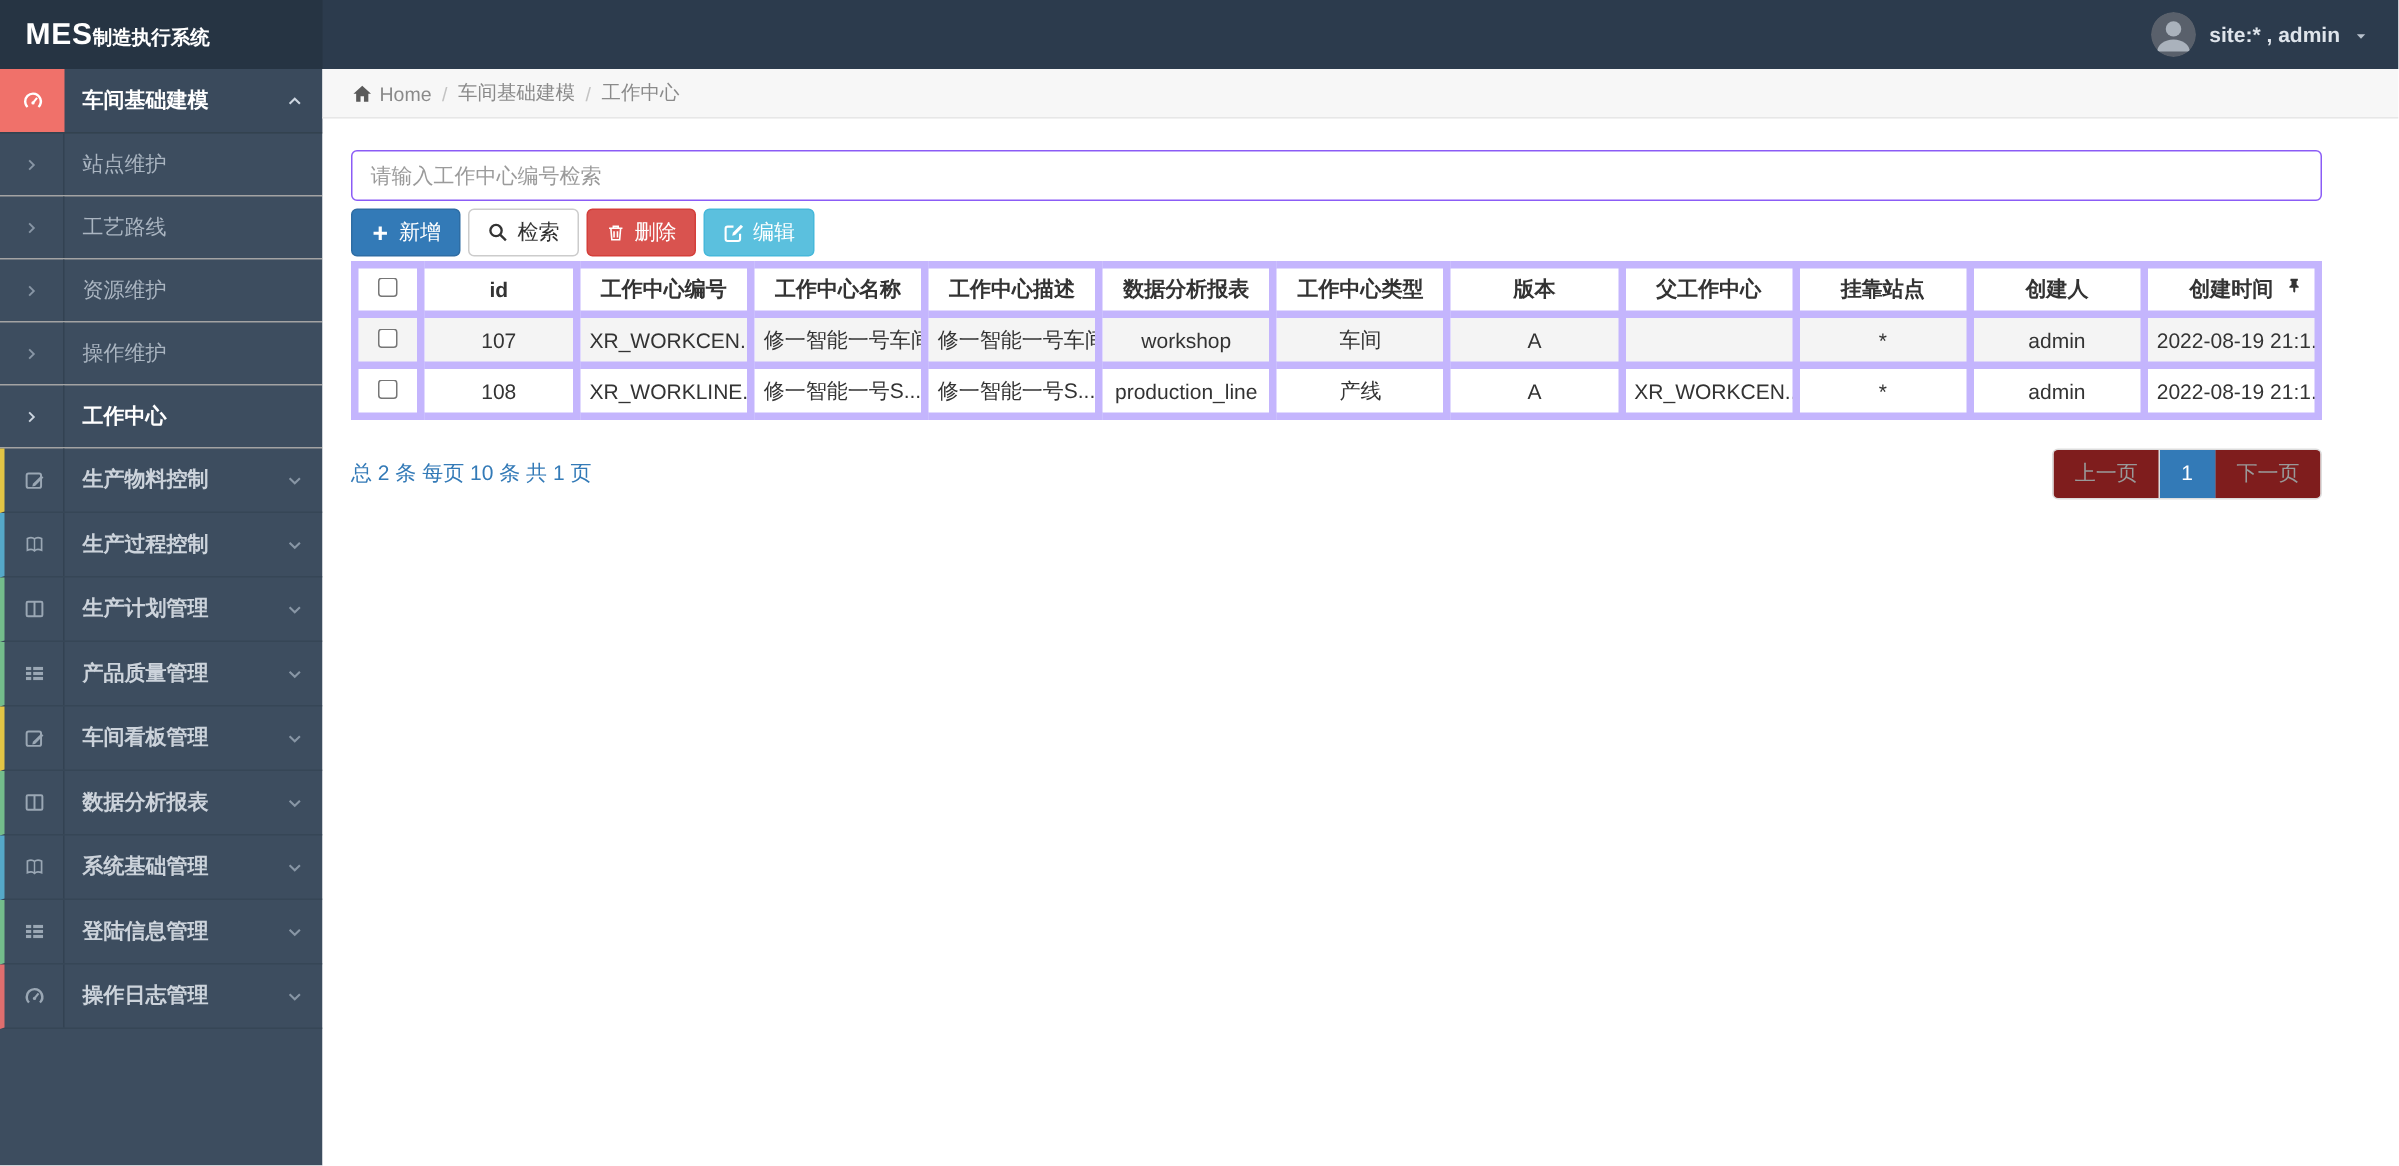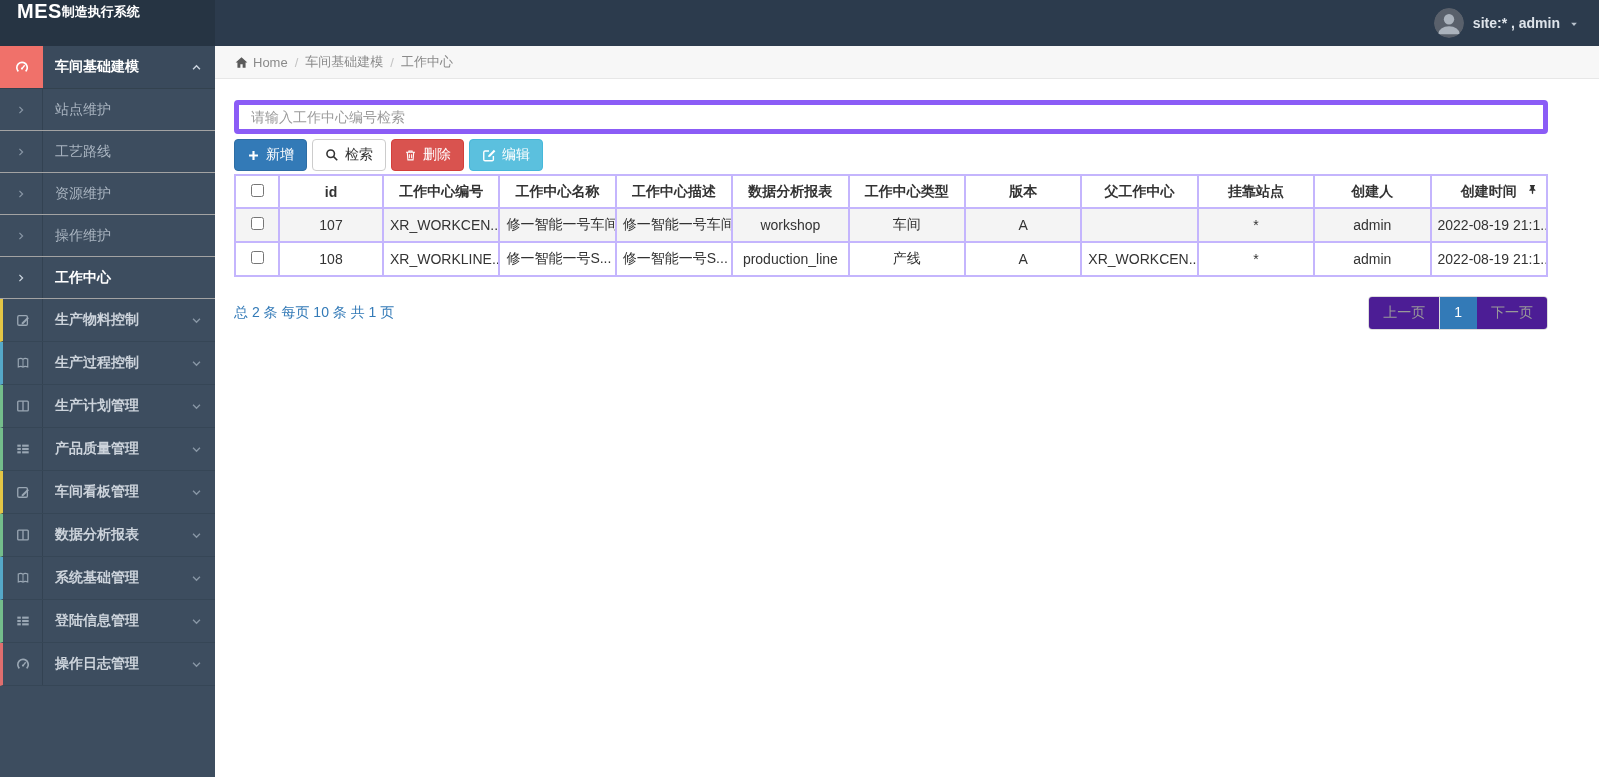--- a/index.html
+++ b/index.html
@@ -1,21 +1,21 @@
 <!DOCTYPE html>
 <html><head>
 <meta charset="utf-8">
 <style>
   * { margin:0; padding:0; box-sizing:border-box; }
   html,body { width:1599px; height:777px; overflow:hidden; }
   body { font-family:"Liberation Sans","DejaVu Sans",sans-serif; font-size:14px; color:#333; background:#fff; }
 
   
   .navbar { height:46px; background:#2c3b4d; display:flex; align-items:stretch; }
-  .logo { width:215px; background:#263443; color:#fff; display:flex; padding-left:17px; }
+  .logo { width:215px; background:#263443; color:#fff; display:flex; align-items:center; padding-left:17px; }
   .brand-bold { font-size:20px; font-weight:bold; letter-spacing:.5px; }
   .brand-rest { font-size:13px; font-weight:bold; margin-top:3px; }
   .nav-right { margin-left:auto; display:flex; align-items:center; gap:9px; padding-right:20px; color:#dee4eb; cursor:pointer;font-weight:bold; }
   .avatar { width:30px; height:30px; border-radius:50%; overflow:hidden; display:inline-flex; }
   .caret { display:inline-flex; color:#b9c2cd; margin-top:2px; }
 
   
   .layout { display:flex; height:731px; }
   .sidebar { width:215px; background:#3d4d5f; flex:none; }
 
@@ -37,42 +37,42 @@
   .grp-item .chev-right { color:#8896a5; }
 
   
   .content { flex:1; display:flex; flex-direction:column; background:#fff; }
   .breadcrumb-bar { height:33px; background:#f7f7f7; border-bottom:1px solid #e7e7e7; display:flex; align-items:center; padding-left:20px; color:#8a8a8a; font-size:13px; gap:7px; flex:none; }
   .breadcrumb-bar .home-ic { color:#5a5a5a; display:inline-flex; margin-right:-2px; }
   .bc-sep { color:#c3c3c3; }
   .bc-home { color:#8a8a8a; text-decoration:none; cursor:pointer; }
 
   .main { padding:21px 51px 0 19px; }
-  .search-input { width:100%; height:34px; border:5px solid #8b5cf6; border-radius:4px; padding:6px 12px; font-size:14px; color:#555; outline:none; font-family:inherit; }
+  .search-input { width:100%; height:34px; border:1px solid #8b5cf6; border-radius:4px; padding:6px 12px; font-size:14px; color:#555; outline:none; font-family:inherit; }
   .search-input::placeholder { color:#9b9b9b; }
 
   .toolbar { display:flex; gap:5px; margin-top:5px; }
   .btn { height:32px; padding:0 12px; border-radius:4px; font-size:14px; display:inline-flex; align-items:center; gap:6px; border:1px solid transparent; cursor:pointer; color:#fff; font-family:inherit; }
   .btn-primary { background:#337ab7; border-color:#2e6da4; }
   .btn-default { background:#fff; color:#333; border-color:#ccc; }
   .btn-danger  { background:#d9534f; border-color:#d43f3a; }
   .btn-info    { background:#5bc0de; border-color:#46b8da; }
   .btn .ic { display:inline-flex; }
 
   table.grid { width:100%; border-collapse:collapse; table-layout:fixed; margin-top:3px; }
-  table.grid th, table.grid td { border:2px solid #c4b5fd; height:34px; text-align:center; padding:0 6px; font-size:14px; white-space:nowrap; overflow:hidden; }
+  table.grid th, table.grid td { border:5px solid #c4b5fd; height:34px; text-align:center; padding:0 6px; font-size:14px; white-space:nowrap; overflow:hidden; }
   table.grid th { font-weight:bold; height:33px; }
   table.grid tbody tr.striped { background:#f4f4f4; }
   .th-last { display:flex; align-items:flex-start; justify-content:center; position:relative; }
   .pin { position:absolute; right:2px; color:#333; display:inline-flex; cursor:pointer; }
 
   .pager { display:flex; align-items:center; margin-top:19px; }
   .pg-summary { color:#337ab7; font-size:14px; }
   .pg-group { margin-left:auto; display:flex; border:1px solid #ddd; border-radius:4px; overflow:hidden; }
-  .pg-btn { padding:7px 14px; font-size:14px; color:#999; background:#4c1d95; border-right:1px solid #ddd; cursor:pointer; }
+  .pg-btn { padding:7px 14px; font-size:14px; color:#999; background:#7f1d1d; border-right:1px solid #ddd; cursor:pointer; }
   .pg-btn:last-child { border-right:none; }
   .pg-btn.active { background:#337ab7; color:#fff; border-color:#337ab7; }
 </style>
 </head>
 <body>
 
 <div class="navbar">
   <div class="logo">
     <span class="brand-bold">MES</span>
     <span class="brand-rest">制造执行系统</span>

